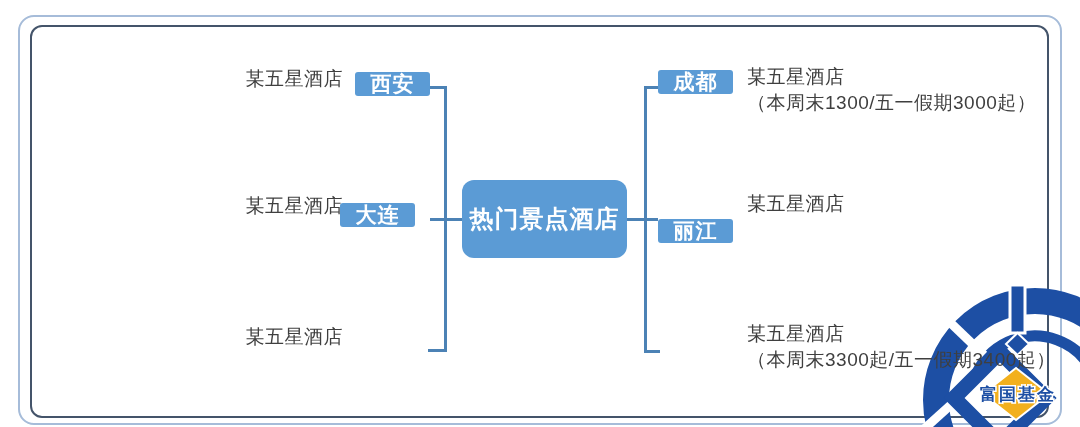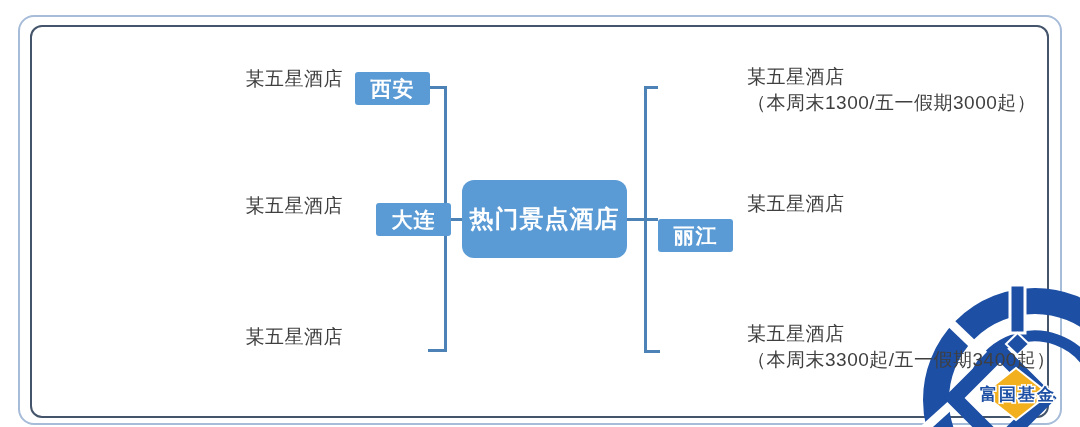--- a/index.html
+++ b/index.html
@@ -20,21 +20,21 @@
   
   .watermark{position:absolute;left:872px;top:281px;width:208px;height:146px;z-index:1;}
   
   .note{
     position:absolute;z-index:2;color:#3f3f3f;font-size:19px;line-height:26px;
     font-weight:400;letter-spacing:0.5px;white-space:nowrap;
   }
   .note.left{text-align:right;}
   .note.right{text-align:left;}
   .citybox{
-    position:absolute;z-index:2;width:75px;height:33px;background:#5b9bd5;
+    position:absolute;z-index:2;width:75px;height:24px;background:#5b9bd5;
     border-radius:3px;display:flex;align-items:center;justify-content:center;
     color:#ffffff;font-size:21px;font-weight:bold;letter-spacing:1px;
   }
   .centerbox{
     position:absolute;z-index:2;left:462px;top:180px;width:165px;height:78px;
     background:#5b9bd5;border-radius:12px;display:flex;align-items:center;
     justify-content:center;color:#ffffff;font-size:24px;font-weight:bold;
     letter-spacing:1px;white-space:nowrap;
   }
   .connector{position:absolute;z-index:2;background:#4c82b5;}
@@ -78,24 +78,27 @@
   <div class="note left" style="right:737px;top:193px">
     <div>某五星酒店</div>
   </div>
   <div class="note left" style="right:737px;top:324px">
     <div>某五星酒店</div>
   </div>
 
   <div class="citybox" style="left:355px;top:72px">
     <span>西安</span>
   </div>
-  <div class="citybox" style="left:376px;top:203px">
+  <div class="citybox" style="left:340px;top:203px">
     <span>大连</span>
   </div>
 
+  <div class="citybox" style="left:658px;top:70px">
+    <span>成都</span>
+  </div>
   <div class="citybox" style="left:658px;top:219px">
     <span>丽江</span>
   </div>
 
   <div class="note right" style="left:747px;top:64px">
     <div>某五星酒店</div>
     <div>（本周末1300/五一假期3000起）</div>
   </div>
   <div class="note right" style="left:747px;top:191px">
     <div>某五星酒店</div>

